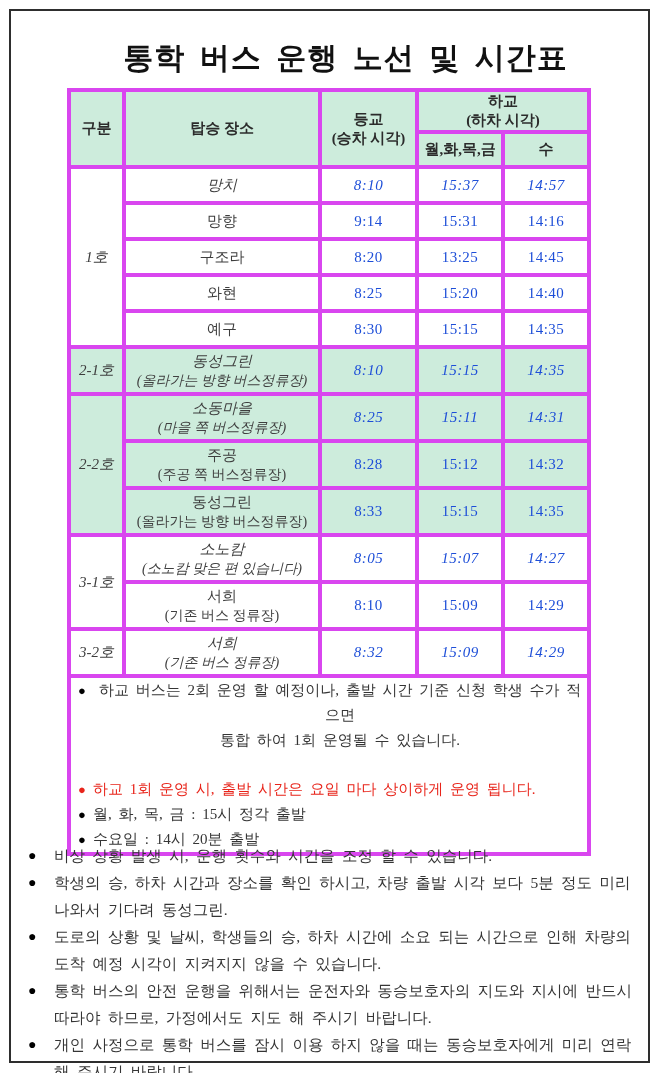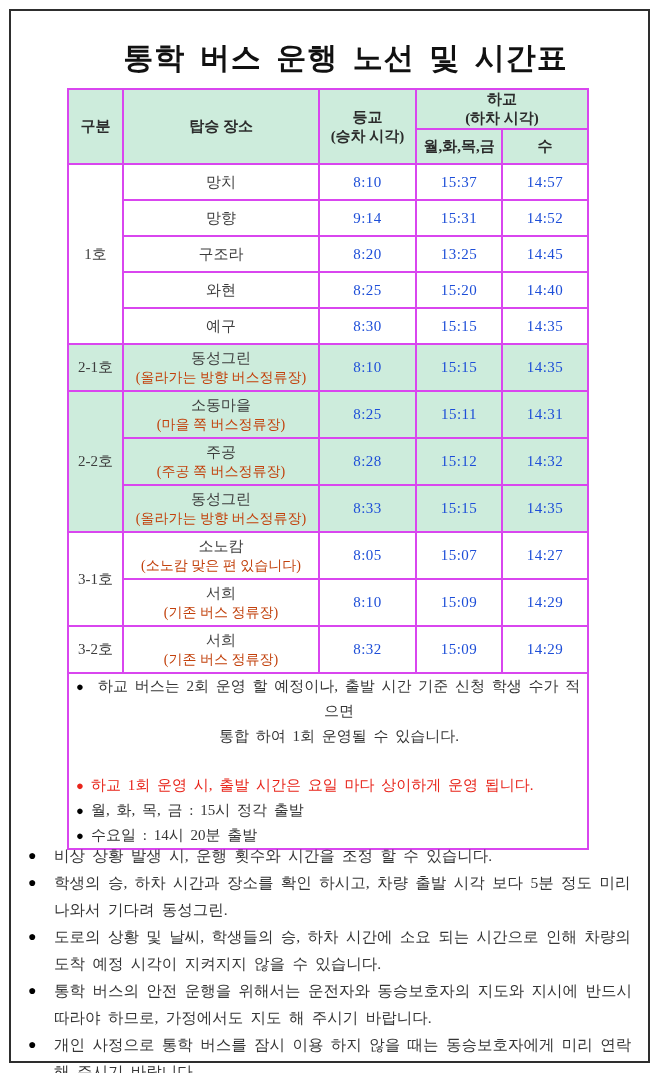--- a/index.html
+++ b/index.html
@@ -23,39 +23,39 @@
     letter-spacing:1px;word-spacing:6px;
   }
   table.sched{
     position:absolute;left:67px;top:88px;
     width:520px;
     border-collapse:collapse;table-layout:fixed;
     border:2px solid #111111;
     font-size:15px;
   }
   table.sched th, table.sched td{
-    border:2px solid #d946ef;
+    border:4px solid #d946ef;
     text-align:center;vertical-align:middle;
     padding:0;
     overflow:hidden;
   }
-  tr.gstart > th, tr.gstart > td{border-top:2px solid #111111;}
+  tr.gstart > th, tr.gstart > td{border-top:2px solid #111111;font-style:italic;}
   thead th{
     background:#cdecdc;
     font-weight:bold;color:#2b2b2b;
     line-height:19px;
   }
   tr.h1{height:38px;}
   tr.h2{height:35px;}
   tr.r1{height:36px;}
   tr.r2{height:47px;}
   td.route{font-size:15px;color:#3d3d3d;margin-top:16px;}
   .green td{background:#cdecdc;}
   .stop .nm{line-height:20px;color:#3d3d3d;}
-  .stop .sub{line-height:20px;font-size:14px;color:#c2410c;}
+  .stop .sub{line-height:20px;font-size:14px;color:#404040;}
   .stop .sub:empty{display:none;}
   td.time{color:#1d4ed8;letter-spacing:0.5px;}
   td.notes-cell{
     border-top:2px solid #111111;
     height:148px;
     text-align:left;vertical-align:top;
     padding:9px 8px 0 13px;
   }
   .note-line{
     display:flex;align-items:flex-start;
@@ -124,21 +124,21 @@
         <td class="time">8:10</td>
         <td class="time">15:37</td>
         <td class="time">14:57</td>
       </tr>
       <tr class="r1">
         <td class="stop">
             <div class="nm">망향</div>
           </td>
         <td class="time">9:14</td>
         <td class="time">15:31</td>
-        <td class="time">14:52</td>
+        <td class="time">14:16</td>
       </tr>
       <tr class="r1">
         <td class="stop">
             <div class="nm">구조라</div>
           </td>
         <td class="time">8:20</td>
         <td class="time">13:25</td>
         <td class="time">14:45</td>
       </tr>
       <tr class="r1">

